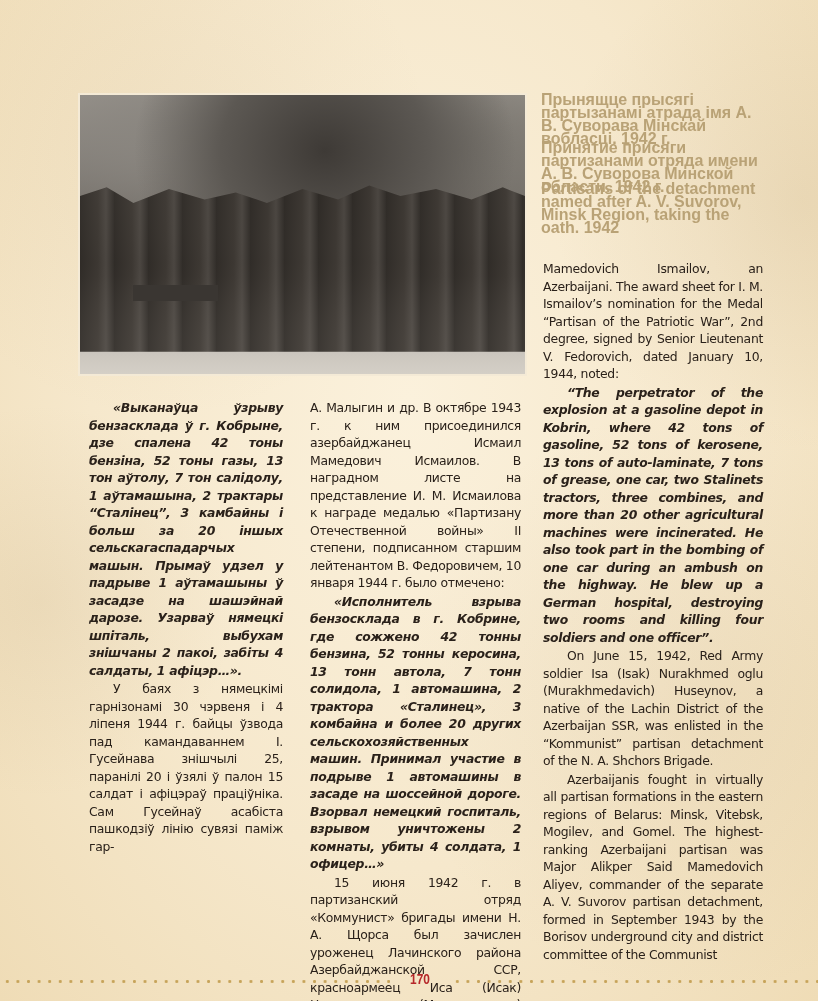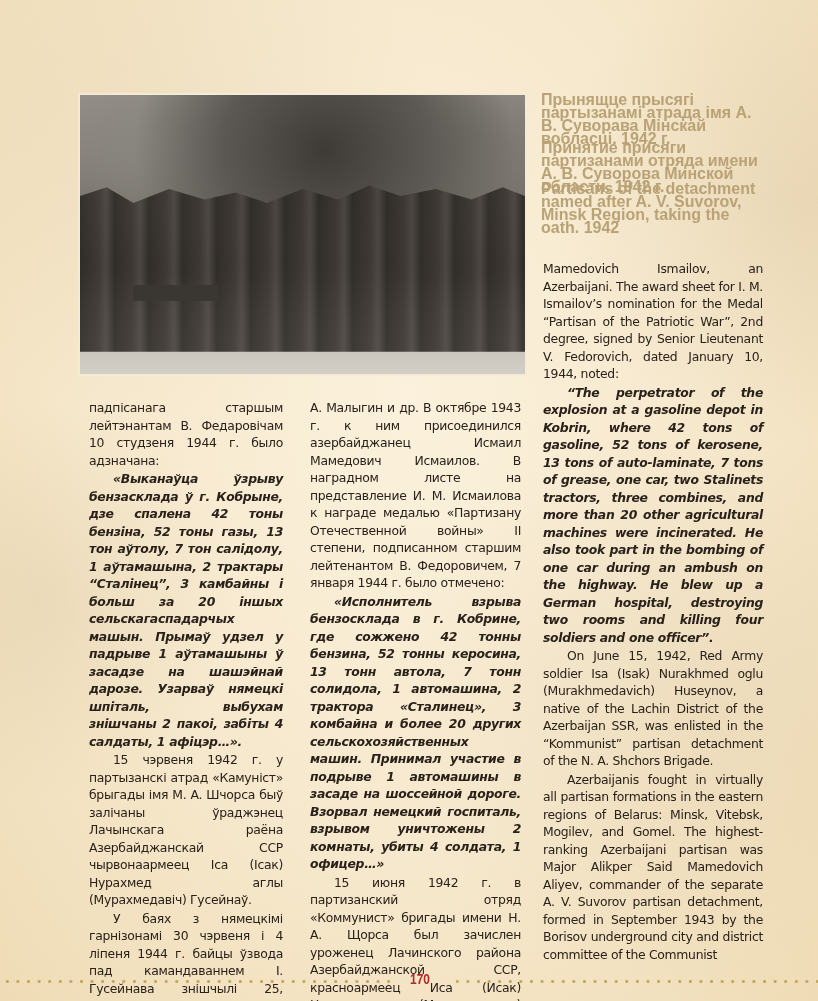--- a/index.html
+++ b/index.html
@@ -82,28 +82,26 @@
 <div class="photo">
   <div class="figures"></div>
   <div class="table"></div>
 </div>
 
 <div class="caption" style="top:93px;">Прынящце прысягі партызанамі атрада імя А. В. Суворава Мінскай вобласці. 1942 г.</div>
 <div class="caption" style="top:141px;">Принятие присяги партизанами отряда имени А. В. Суворова Минской области. 1942 г.</div>
 <div class="caption" style="top:182px;">Partisans of the detachment named after A. V. Suvorov, Minsk Region, taking the oath. 1942</div>
 
 <div class="col" id="col1">
-  <p>падпісанага старшым лейтэнантам В. Федаровічам 10 студзеня 1944 г. было адзначана:</p>
   <p class="indent it">«Выканаўца ўзрыву бензасклада ў г. Кобрыне, дзе спалена 42 тоны бензіна, 52 тоны газы, 13 тон аўтолу, 7 тон салідолу, 1 аўтамашына, 2 трактары “Сталінец”, 3 камбайны і больш за 20 іншых сельскагаспадарчых машын. Прымаў удзел у падрыве 1 аўтамашыны ў засадзе на шашэйнай дарозе. Узарваў нямецкі шпіталь, выбухам знішчаны 2 пакоі, забіты 4 салдаты, 1 афіцэр…».</p>
-  <p class="indent">15 чэрвеня 1942 г. у партызанскі атрад «Камуніст» брыгады імя М. А. Шчорса быў залічаны ўраджэнец Лачынскага раёна Азербайджанскай ССР чырвонаармеец Іса (Ісак) Нурахмед аглы (Мурахмедавіч) Гусейнаў.</p>
   <p class="indent">У баях з нямецкімі гарнізонамі 30 чэрвеня і 4 ліпеня 1944 г. байцы ўзвода пад камандаваннем І. Гусейнава знішчылі 25, паранілі 20 і ўзялі ў палон 15 салдат і афіцэраў праціўніка. Сам Гусейнаў асабіста пашкодзіў лінію сувязі паміж гар-</p>
 </div>
 
 <div class="col" id="col2">
-  <p>А. Малыгин и др. В октябре 1943 г. к ним присоединился азербайджанец Исмаил Мамедович Исмаилов. В наградном листе на представление И. М. Исмаилова к награде медалью «Партизану Отечественной войны» II степени, подписанном старшим лейтенантом В. Федоровичем, 7 января 1944 г. было отмечено:</p>
+  <p>А. Малыгин и др. В октябре 1943 г. к ним присоединился азербайджанец Исмаил Мамедович Исмаилов. В наградном листе на представление И. М. Исмаилова к награде медалью «Партизану Отечественной войны» II степени, подписанном старшим лейтенантом В. Федоровичем, 10 января 1944 г. было отмечено:</p>
   <p class="indent it">«Исполнитель взрыва бензосклада в г. Кобрине, где сожжено 42 тонны бензина, 52 тонны керосина, 13 тонн автола, 7 тонн солидола, 1 автомашина, 2 трактора «Сталинец», 3 комбайна и более 20 других сельскохозяйственных машин. Принимал участие в подрыве 1 автомашины в засаде на шоссейной дороге. Взорвал немецкий госпиталь, взрывом уничтожены 2 комнаты, убиты 4 солдата, 1 офицер…»</p>
   <p class="indent">15 июня 1942 г. в партизанский отряд «Коммунист» бригады имени Н. А. Щорса был зачислен уроженец Лачинского района Азербайджанской ССР, красноармеец Иса (Исак) Нурахмедоглы (Мурахмедавич) Гусейнов.</p>
 </div>
 
 <div class="col" id="col3">
   <p>Mamedovich Ismailov, an Azerbaijani. The award sheet for I. M. Ismailov’s nomination for the Medal “Partisan of the Patriotic War”, 2nd degree, signed by Senior Lieutenant V. Fedorovich, dated January 10, 1944, noted:</p>
   <p class="indent it">“The perpetrator of the explosion at a gasoline depot in Kobrin, where 42 tons of gasoline, 52 tons of kerosene, 13 tons of auto-laminate, 7 tons of grease, one car, two Stalinets tractors, three combines, and more than 20 other agricultural machines were incinerated. He also took part in the bombing of one car during an ambush on the highway. He blew up a German hospital, destroying two rooms and killing four soldiers and one officer”.</p>
   <p class="indent">On June 15, 1942, Red Army soldier Isa (Isak) Nurakhmed oglu (Murakhmedavich) Huseynov, a native of the Lachin District of the Azerbaijan SSR, was enlisted in the “Kommunist” partisan detachment of the N. A. Shchors Brigade.</p>
   <p class="indent">Azerbaijanis fought in virtually all partisan formations in the eastern regions of Belarus: Minsk, Vitebsk, Mogilev, and Gomel. The highest-ranking Azerbaijani partisan was Major Alikper Said Mamedovich Aliyev, commander of the separate A. V. Suvorov partisan detachment, formed in September 1943 by the Borisov underground city and district committee of the Communist</p>
 </div>

